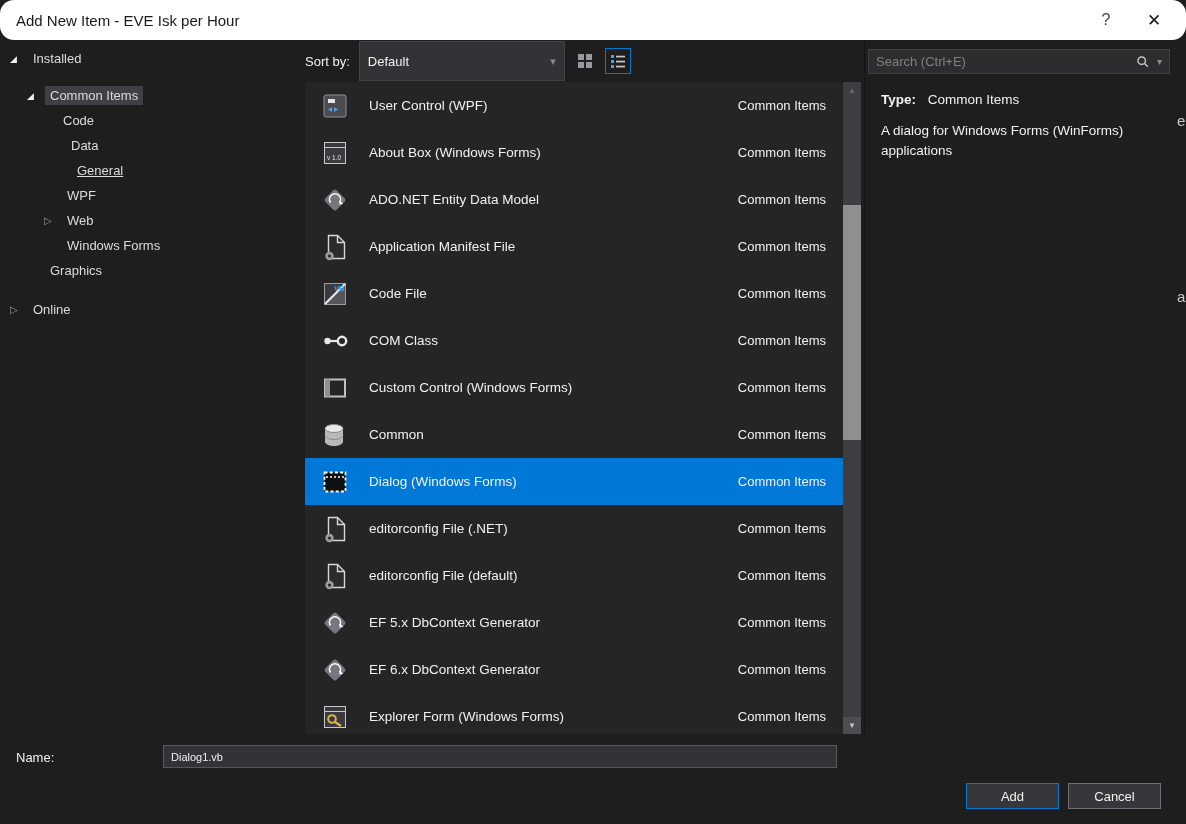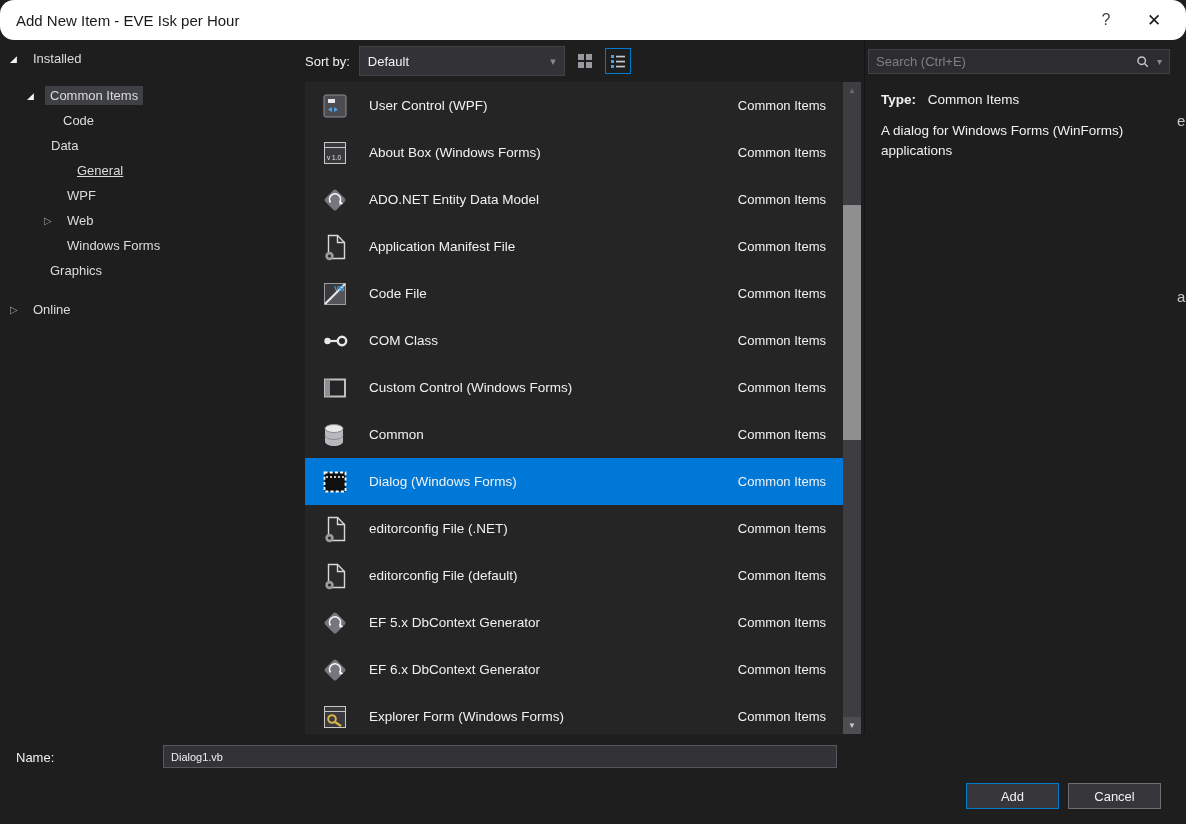--- a/index.html
+++ b/index.html
@@ -29,21 +29,21 @@
   .tree-row { height: 25px; display: flex; align-items: center; font-size: 13px; color: #dcdcdc; cursor: default; }
   .tree-arrow { width: 18px; display: inline-block; text-align: left; font-size: 10px; color: #9b9b9b; }
   .tree-arrow.exp { color: #f1f1f1; font-size: 9px; }
   .tree-label { padding: 2px 5px; }
   .tree-label.sel { background: var(--tree-selection-bg, #3f3f46); }
 
   
   .toolbar { position: absolute; left: 305px; top: 46px; height: 30px; display: flex; align-items: center; }
   .sort-label { color: #f1f1f1; font-size: 13px; margin-right: 9px; }
   .sort-select {
-    width: 206px; height: 30px; background: #333337; border: 1px solid #434346;
+    width: 206px; height: 40px; background: #333337; border: 1px solid #434346;
     display: flex; align-items: center; padding: 0 8px; color: #f1f1f1; font-size: 13px; cursor: default;
   }
   .sort-select .chev { margin-left: auto; color: #8a8a8e; font-size: 11px; }
   .view-btn {
     width: 26px; height: 26px; margin-left: 7px; background: transparent; border: 1px solid transparent;
     display: inline-flex; align-items: center; justify-content: center; cursor: pointer;
   }
   .view-btn.active { border-color: var(--accent-border, #007acc); }
 
   
@@ -120,21 +120,21 @@
       <span class="tree-label">Installed</span>
     </div>
     <div class="tree-row" style="padding-left: 27px;">
       <span class="tree-arrow exp">◢</span>
       <span class="tree-label sel">Common Items</span>
     </div>
     <div class="tree-row" style="padding-left: 28px; margin-left: 12px;">
       <span class="tree-arrow"></span>
       <span class="tree-label">Code</span>
     </div>
-    <div class="tree-row" style="padding-left: 28px;">
+    <div class="tree-row" style="padding-left: 48px;">
       <span class="tree-arrow"></span>
       <span class="tree-label">Data</span>
     </div>
     <div class="tree-row" style="padding-left: 54px; text-decoration: underline;">
       <span class="tree-arrow"></span>
       <span class="tree-label">General</span>
     </div>
     <div class="tree-row" style="padding-left: 44px;">
       <span class="tree-arrow"></span>
       <span class="tree-label">WPF</span>

